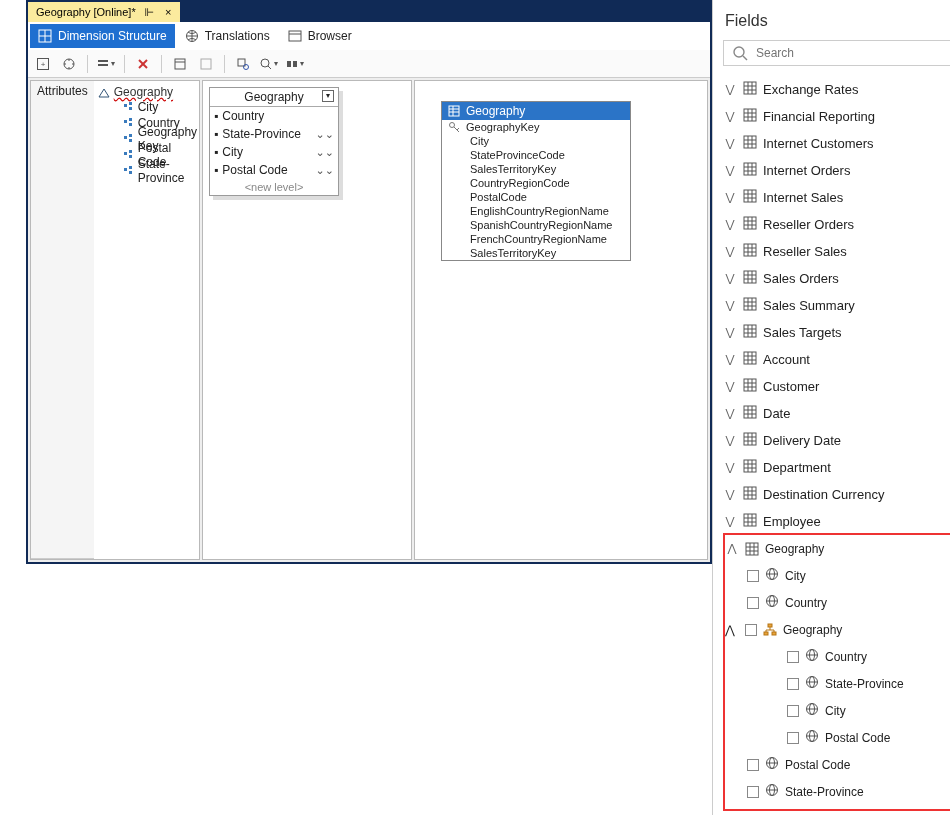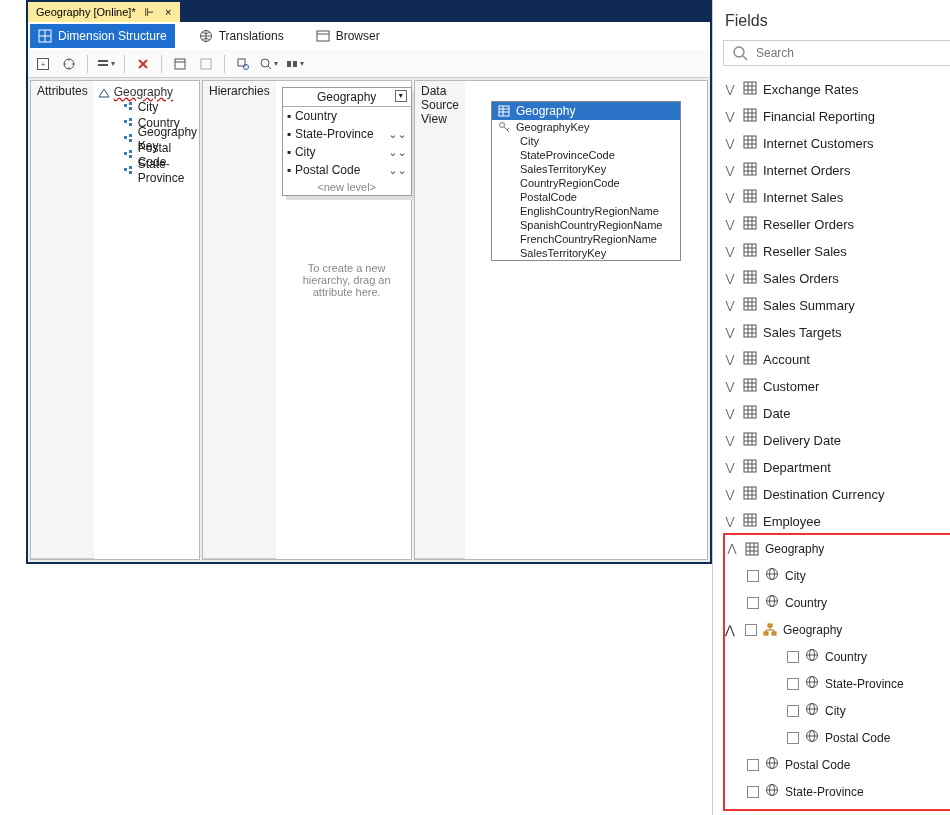--- a/index.html
+++ b/index.html
@@ -3,21 +3,21 @@
 <meta charset="utf-8">
 <style>
   * { box-sizing: border-box; margin: 0; padding: 0; font-family: "Segoe UI", Tahoma, sans-serif; }
   body { width: 950px; height: 815px; background: #fff; font-size: 12px; color: #222; }
   .app { display: flex; width: 950px; height: 815px; margin-left: 26px; }
   
   .designer { width: 686px; height: 564px; border: 2px solid #102a56; background: #e9e9e9; display: flex; flex-direction: column; }
   .doc-tab-row { height: 20px; background: #102a56; display: flex; align-items:flex-start;}
   .doc-tab { height:20px; background: #fbeb9e; color: #000; font-size:11px; padding: 2px 6px 2px 8px; display:flex; align-items:center; gap:8px; }
   .doc-tab .pin, .doc-tab .close { display:inline-block; width:11px; text-align:center; cursor:pointer; }
-  .inner-tabs { height:28px; background:#fff; display:flex; align-items:center; padding:1px 2px; gap:16px; }
+  .inner-tabs { height:28px; background:#fff; display:flex; align-items:center; padding:1px 2px; gap:2px; }
   .itab { height:24px; display:flex; align-items:center; padding:0 8px; font-size:12px; gap:6px; cursor:pointer;}
   .itab.active { background:#1f6fd0; color:#fff; }
   .itab .mini { width:14px; height:14px; display:inline-flex; align-items:center; justify-content:center;}
   .toolbar { height:28px; background:#fafafa; border-bottom:1px solid #ccc; display:flex; align-items:center; padding:0 4px; gap:4px; }
   .tbtn { width:22px; height:22px; display:flex; align-items:center; justify-content:center; cursor:pointer;}
   .tbtn.dd::after { content:"▾"; font-size:8px; margin-left:2px; color:#555;}
   .tsp { width:1px; height:18px; background:#ccc; margin:0 3px;}
   .panes { flex:1; display:flex; gap:2px; padding:2px; background:#eee;}
   .pane { background:#fff; border:1px solid #b9b9b9; display:flex; flex-direction:row;}
   .pane-h { background:#f5f5f5; border-bottom:1px solid #ccc; padding:3px 6px; font-size:12px;}
@@ -219,21 +219,20 @@
                     <rect x="7" y="2" width="3" height="3" fill="#3a7bbd"></rect>
                     <rect x="7" y="7" width="3" height="3" fill="#3a7bbd"></rect>
                   </svg></span>
                 <span>State-Province</span>
               </div>
             </div>
         </div>
       </div>
 
       <div class="pane hier-pane">
-        <div class="pane-h">Hierarchies</div>
         <div class="hier-body">
           <div class="hier-card">
             <div class="hier-title">
               <span>Geography</span>
               <div class="hier-dd">▾</div>
             </div>
             <div id="hier-levels">
                 <div class="hier-row">
                   <span>▪</span>
                   <span>Country</span>
@@ -249,26 +248,24 @@
                   <span class="chev">⌄⌄</span>
                 </div>
                 <div class="hier-row">
                   <span>▪</span>
                   <span>Postal Code</span>
                   <span class="chev">⌄⌄</span>
                 </div>
               </div>
             <div class="hier-new">&lt;new level&gt;</div>
           </div>
-          <div class="hier-hint">To create a new hierarchy, drag an attribute here.</div>
         </div>
       </div>
 
       <div class="pane dsv-pane">
-        <div class="pane-h">Data Source View</div>
         <div class="dsv-body">
           <div class="dsv-table">
             <div class="dsv-th">
               <svg class="ic" viewBox="0 0 12 12">
                   <rect x="1" y="1" width="10" height="10" fill="none" stroke="#fff"></rect>
                   <line x1="1" y1="4" x2="11" y2="4" stroke="#fff"></line>
                   <line x1="1" y1="7" x2="11" y2="7" stroke="#fff"></line>
                   <line x1="5" y1="1" x2="5" y2="11" stroke="#fff"></line>
                 </svg>
               <span>Geography</span>

